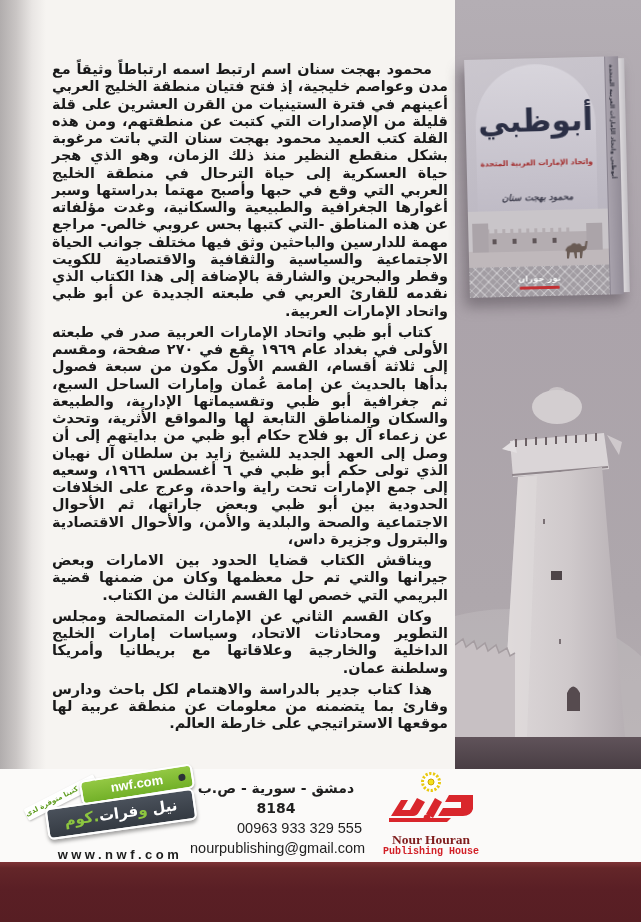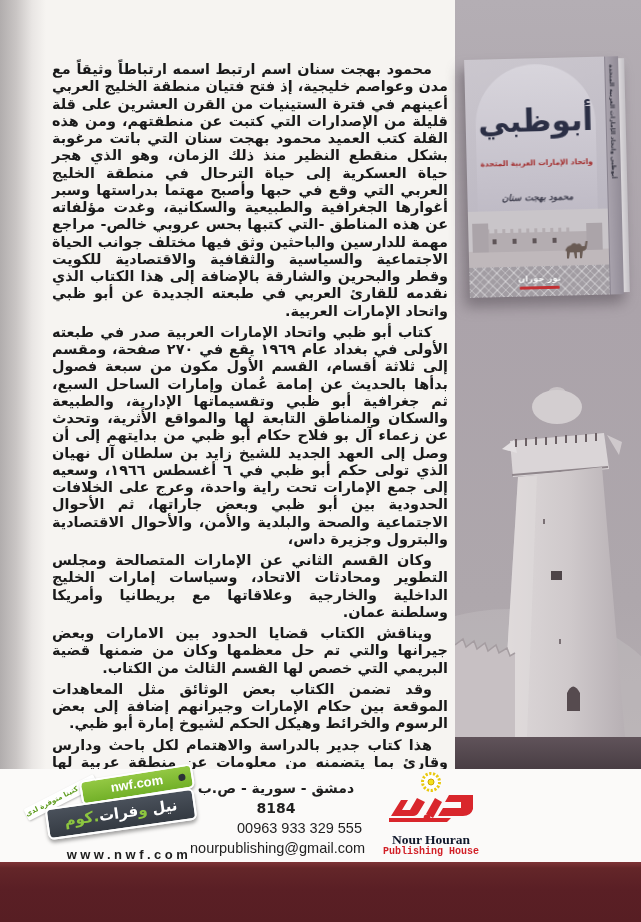--- a/index.html
+++ b/index.html
@@ -121,34 +121,34 @@
   .nwf-tag-main {
     position: absolute; left: 24px; top: 27px; width: 150px; height: 32px;
     background: linear-gradient(180deg, #4a515b 0%, #343a42 100%);
     border: 2px solid #fff; border-radius: 6px; transform: rotate(-8deg);
     direction: rtl; text-align: center; font-size: 15px; font-weight: 700; line-height: 27px;
     box-shadow: 0 3px 4px rgba(0,0,0,.35);
   }
   .nwf-white { color: #ffffff; }
   .nwf-green { color: #8dc63f; }
   .nwf-url {
-    position: absolute; left: 17px; top: 76px; width: 180px; text-align: center;
+    position: absolute; left: 8px; top: 76px; width: 180px; text-align: center;
     font-family: "Liberation Sans", sans-serif; font-size: 13px; font-weight: 700;
     letter-spacing: 3.5px; color: #1c1c1c;
   }
 
   
   .contact { position: absolute; left: 190px; top: 9px; width: 172px; text-align: center; color: #1f1f1f; }
   .contact-ar { direction: rtl; font-size: 14px; font-weight: 700; line-height: 20px; }
   .contact-ltr { font-family: "Liberation Sans", sans-serif; font-size: 14.5px; line-height: 20px; text-align: right; }
 
   
   .pub { position: absolute; left: 383px; top: 2px; width: 96px; text-align: center; }
   .pub svg { display: block; margin: 0 auto; }
-  .pub-name { font-family: "Liberation Serif", serif; font-weight: 700; font-size: 13.5px; color: #0f172a; line-height: 14px; }
+  .pub-name { font-family: "Liberation Serif", serif; font-weight: 700; font-size: 13.5px; color: #7f1d1d; line-height: 14px; }
   .pub-desc { font-family: Liberation Mono, monospace; font-weight: 700; font-size: 10px; color: #d21f26; line-height: 10px; }
 
   
   .isbn { position: absolute; left: 468px; top: 8px; width: 168px; }
   .isbn-label {
     font-family: "Liberation Sans", sans-serif; font-size: 14.5px; color: #101010;
     text-align: center; white-space: nowrap;
   }
   .barcode { position: relative; margin: 4px auto 0; width: 150px; height: 54px; background: #fff; }
   .bc-half {
@@ -277,23 +277,22 @@
           <span class="thumb-band-mark">نور حوران</span>
           <div class="thumb-band-red"></div>
         </div>
       </div>
     </div>
   </div>
 
   <div class="text-block">
     <p>محمود بهجت سنان اسم ارتبط اسمه ارتباطاً وثيقاً مع مدن وعواصم خليجية، إذ فتح فتيان منطقة الخليج العربي أعينهم في فترة الستينيات من القرن العشرين على قلة قليلة من الإصدارات التي كتبت عن منطقتهم، ومن هذه القلة كتب العميد محمود بهجت سنان التي باتت مرغوبة بشكل منقطع النظير منذ ذلك الزمان، وهو الذي هجر حياة العسكرية إلى حياة الترحال في منطقة الخليج العربي التي وقع في حبها وأصبح مهتما بدراستها وسبر أغوارها الجغرافية والطبيعية والسكانية، وغدت مؤلفاته عن هذه المناطق -التي كتبها بحس عروبي خالص- مراجع مهمة للدارسين والباحثين وثق فيها مختلف جوانب الحياة الاجتماعية والسياسية والثقافية والاقتصادية للكويت وقطر والبحرين والشارقة بالإضافة إلى هذا الكتاب الذي نقدمه للقارئ العربي في طبعته الجديدة عن أبو ظبي واتحاد الإمارات العربية.</p>
     <p>كتاب أبو ظبي واتحاد الإمارات العربية صدر في طبعته الأولى في بغداد عام ١٩٦٩ يقع في ٢٧٠ صفحة، ومقسم إلى ثلاثة أقسام، القسم الأول مكون من سبعة فصول بدأها بالحديث عن إمامة عُمان وإمارات الساحل السبع، ثم جغرافية أبو ظبي وتقسيماتها الإدارية، والطبيعة والسكان والمناطق التابعة لها والمواقع الأثرية، وتحدث عن زعماء آل بو فلاح حكام أبو ظبي من بدايتهم إلى أن وصل إلى العهد الجديد للشيخ زايد بن سلطان آل نهيان الذي تولى حكم أبو ظبي في ٦ أغسطس ١٩٦٦، وسعيه إلى جمع الإمارات تحت راية واحدة، وعرج على الخلافات الحدودية بين أبو ظبي وبعض جاراتها، ثم الأحوال الاجتماعية والصحة والبلدية والأمن، والأحوال الاقتصادية والبترول وجزيرة داس،</p>
+    <p>ويناقش الكتاب قضايا الحدود بين الامارات وبعض جيرانها والتي تم حل معظمها وكان من ضمنها قضية البريمي التي خصص لها القسم الثالث من الكتاب.</p>
     <p>وكان القسم الثاني عن الإمارات المتصالحة ومجلس التطوير ومحادثات الاتحاد، وسياسات إمارات الخليج الداخلية والخارجية وعلاقاتها مع بريطانيا وأمريكا وسلطنة عمان.</p>
-    <p>ويناقش الكتاب قضايا الحدود بين الامارات وبعض جيرانها والتي تم حل معظمها وكان من ضمنها قضية البريمي التي خصص لها القسم الثالث من الكتاب.</p>
-    <p>وقد تضمن الكتاب بعض الوثائق مثل المعاهدات الموقعة بين حكام الإمارات وجيرانهم إضافة إلى بعض الرسوم والخرائط وهيكل الحكم لشيوخ إمارة أبو ظبي.</p>
     <p>هذا كتاب جدير بالدراسة والاهتمام لكل باحث ودارس وقارئ بما يتضمنه من معلومات عن منطقة عربية لها موقعها الاستراتيجي على خارطة العالم.</p>
   </div>
 
   <div class="footer">
 
     <div class="nwf">
       <div class="nwf-ribbon">جميع كتبنا متوفرة لدى</div>
       <div class="nwf-tag-top">nwf.com</div>
       <div class="nwf-tag-main">
         <span class="nwf-white">نيل </span><span class="nwf-green">و</span><span class="nwf-white">فرات</span><span class="nwf-green">.كوم</span>

